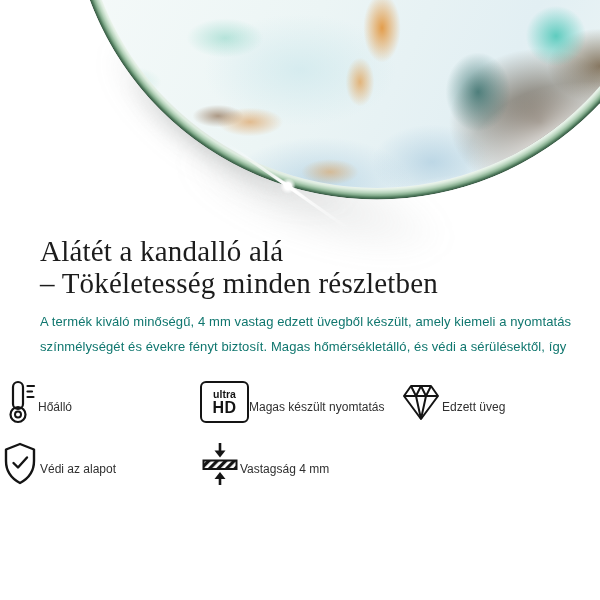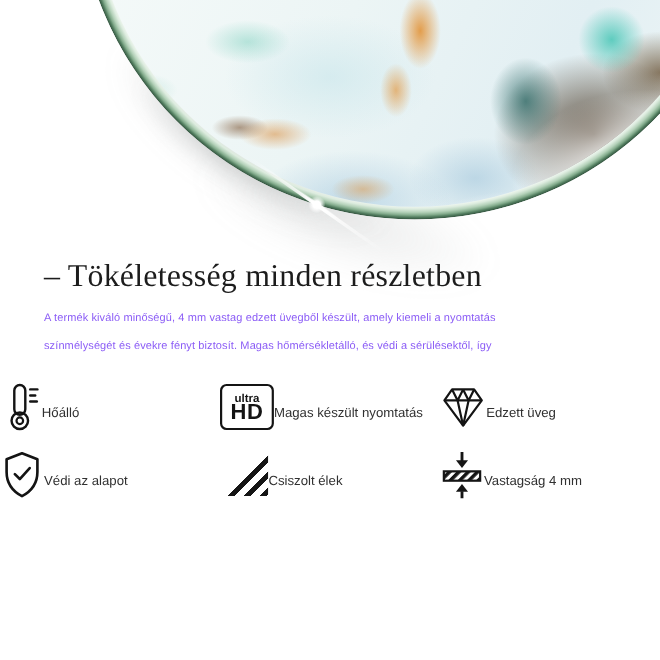--- a/index.html
+++ b/index.html
@@ -81,37 +81,37 @@
   
   .content{position:absolute;left:0;top:235px;width:600px;}
   .inner{padding:0 40px;}
   h1{
     margin:0;font-family:"Liberation Serif",serif;font-weight:400;
     font-size:29px;line-height:32px;color:#1c1c1c;letter-spacing:0.2px;
   }
   h1 span{display:block;}
   .desc{margin-top:10px;}
   .desc div{
-    font-size:10px;line-height:25px;color:#8b5cf6;white-space:nowrap;letter-spacing:0.1px;
+    font-size:13px;line-height:25px;color:#0f766e;white-space:nowrap;letter-spacing:0.1px;
   }
   
   .features{
     margin-top:20px;display:grid;grid-template-columns:200px 200px 200px;row-gap:16px;
   }
   .feature{display:flex;flex-direction:row;align-items:center;}
   .icon-slot{height:46px;display:flex;align-items:center;justify-content:center;}
   .feature .label{margin-top:9px;font-size:12px;color:#303030;white-space:nowrap;}
   .icon{color:#141414;}
   .uhd{
     width:45px;height:38px;border:2.5px solid #141414;border-radius:6px;
     display:flex;flex-direction:column;align-items:center;justify-content:center;
     font-weight:bold;color:#141414;
   }
   .uhd .t{font-size:10.5px;line-height:11px;}
-  .uhd .b{font-size:20px;line-height:15px;letter-spacing:0.5px;}
+  .uhd .b{font-size:16px;line-height:15px;letter-spacing:0.5px;}
   .stripes{
     width:44px;height:38px;
     clip-path:polygon(0% 100%,100% 0%,100% 100%);
     background:repeating-linear-gradient(135deg,#151515 0 4.5px,rgba(0,0,0,0) 4.5px 10.5px);
   }
 </style>
 </head>
 <body>
 
 <div class="hero">
@@ -123,20 +123,21 @@
   <div class="sparkle">
     <div class="streak"></div>
       <div class="ray"></div>
       <div class="core"></div>
   </div>
 </div>
 
 <div class="content">
   <div class="inner">
     <h1>
+      <span>Alátét a kandalló alá</span>
       <span>– Tökéletesség minden részletben</span>
     </h1>
     <div class="desc">
       <div>A termék kiváló minőségű, 4 mm vastag edzett üvegből készült, amely kiemeli a nyomtatás</div>
       <div>színmélységét és évekre fényt biztosít. Magas hőmérsékletálló, és védi a sérülésektől, így</div>
     </div>
   </div>
 
   <div class="features">
 
@@ -178,26 +179,20 @@
     <div class="feature">
       <div class="icon-slot">
         <svg class="icon" width="40" height="44" viewBox="0 0 40 44" fill="none" stroke="currentColor" stroke-width="2.4" stroke-linecap="round" stroke-linejoin="round">
           <path d="M20 2 L34 7.5 V19 C34 29.5 28.5 36.5 20 41 C11.5 36.5 6 29.5 6 19 V7.5 Z"></path>
           <path d="M13.5 21 L18 25.5 L27 15.5"></path>
         </svg>
       </div>
       <div class="label">Védi az alapot</div>
     </div>
 
-    <div class="feature">
-      <div class="icon-slot">
-        <div class="stripes"></div>
-      </div>
-      <div class="label">Csiszolt élek</div>
-    </div>
 
     <div class="feature">
       <div class="icon-slot">
         <svg class="icon" width="40" height="44" viewBox="0 0 40 44">
           <defs>
             <pattern id="hatch" width="6" height="6" patternUnits="userSpaceOnUse" patternTransform="rotate(45)">
               <rect width="3.2" height="6" fill="#151515"></rect>
             </pattern>
           </defs>
           <line x1="20" y1="1" x2="20" y2="9" stroke="#151515" stroke-width="2.6"></line>

